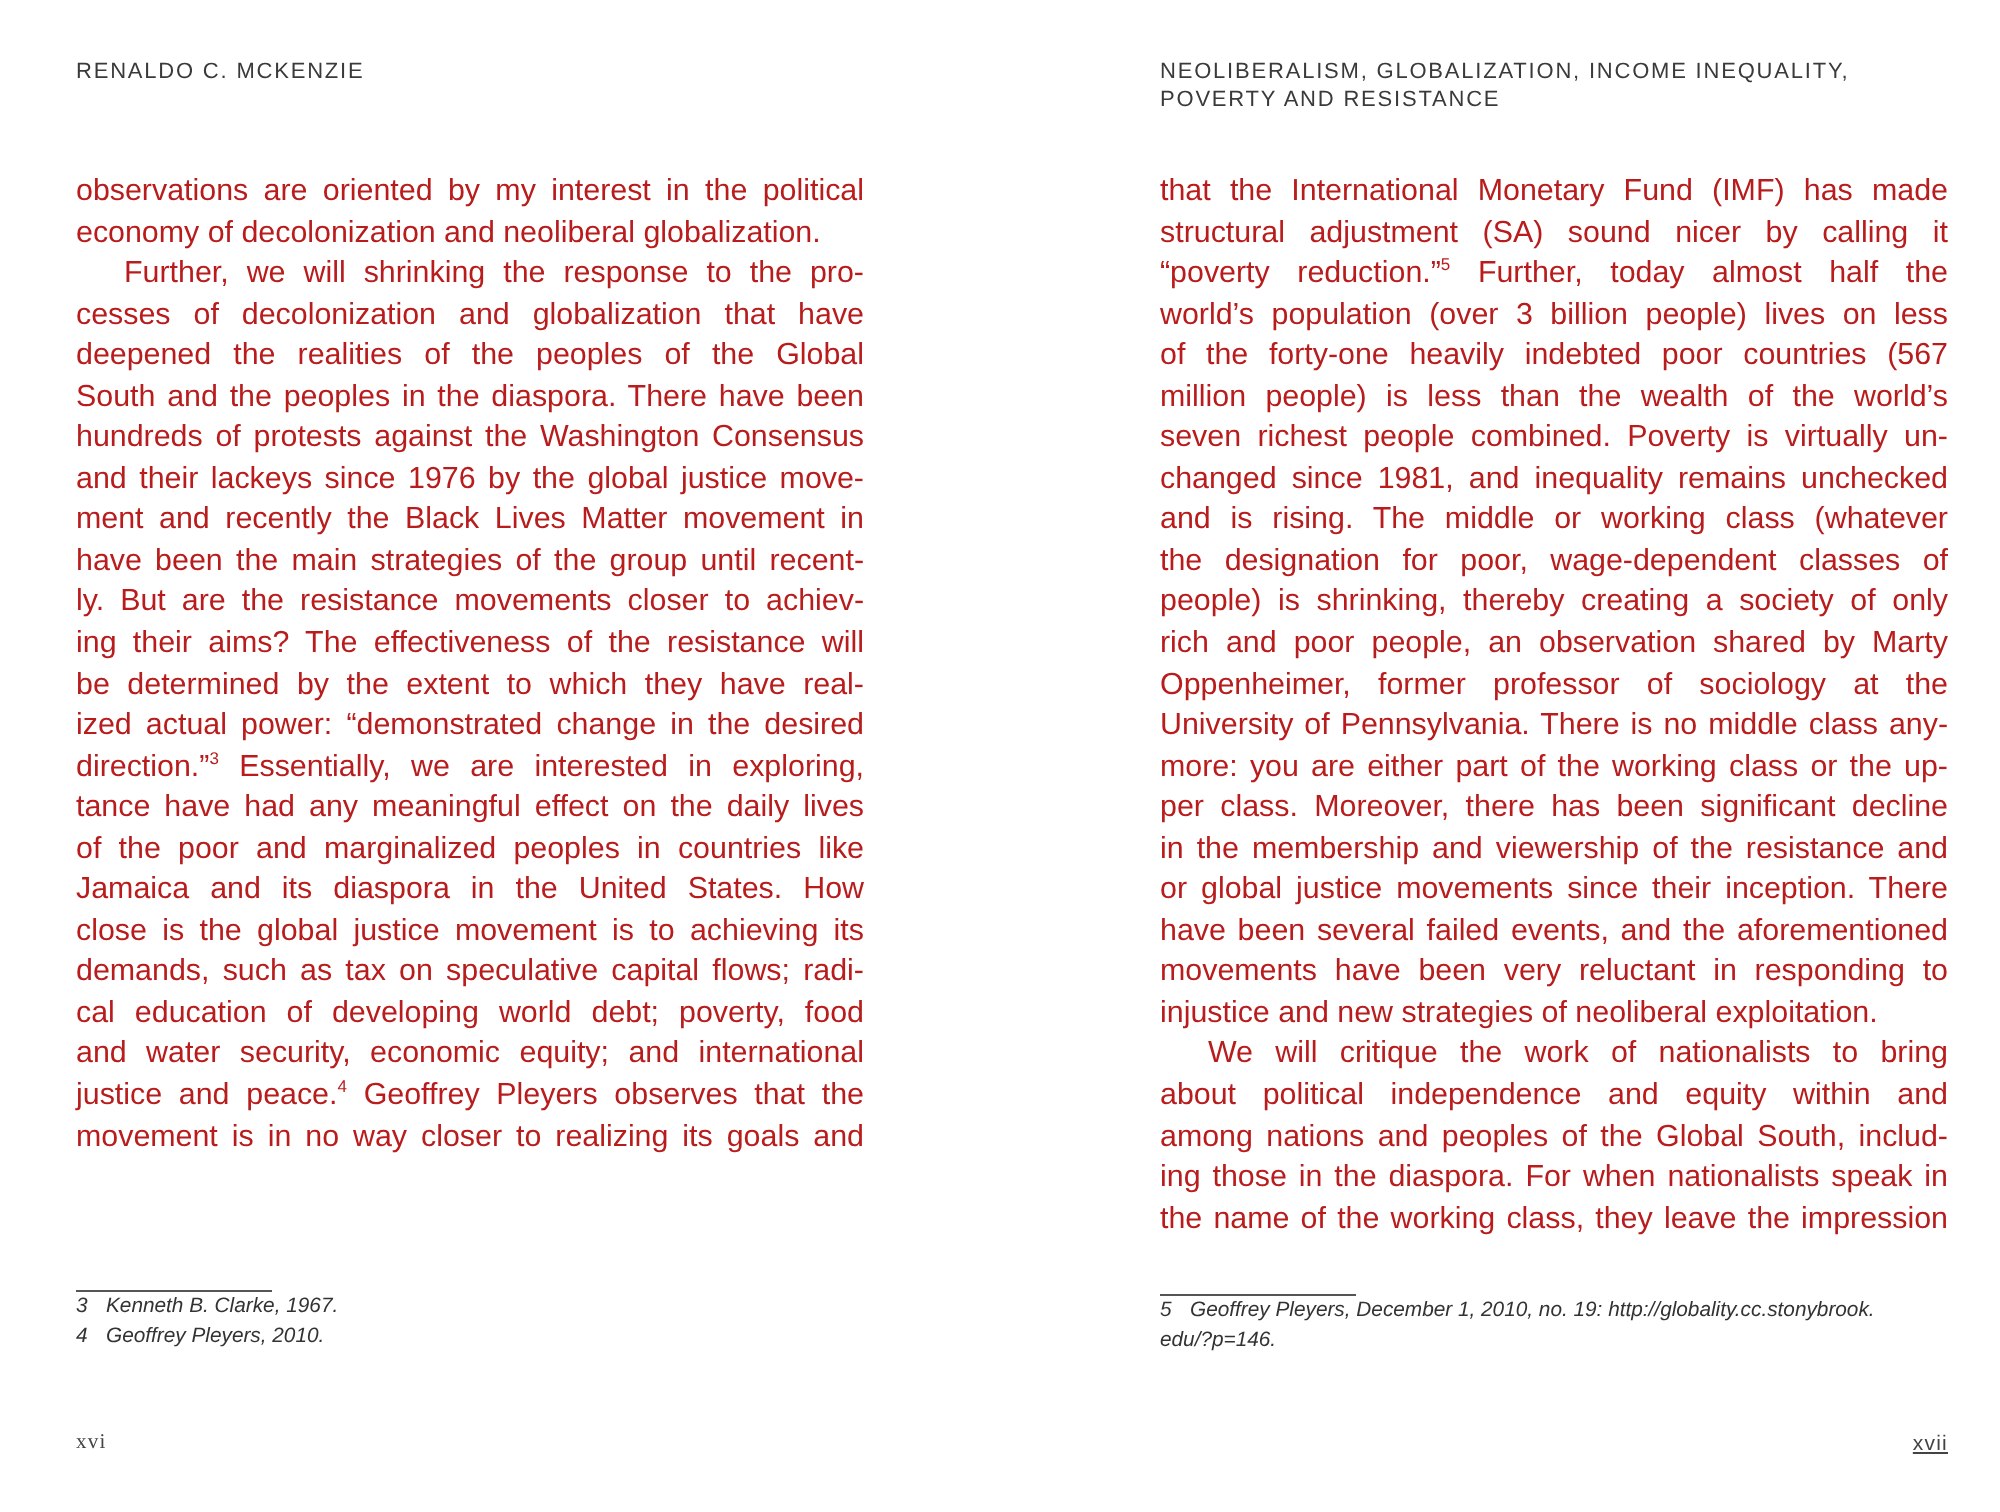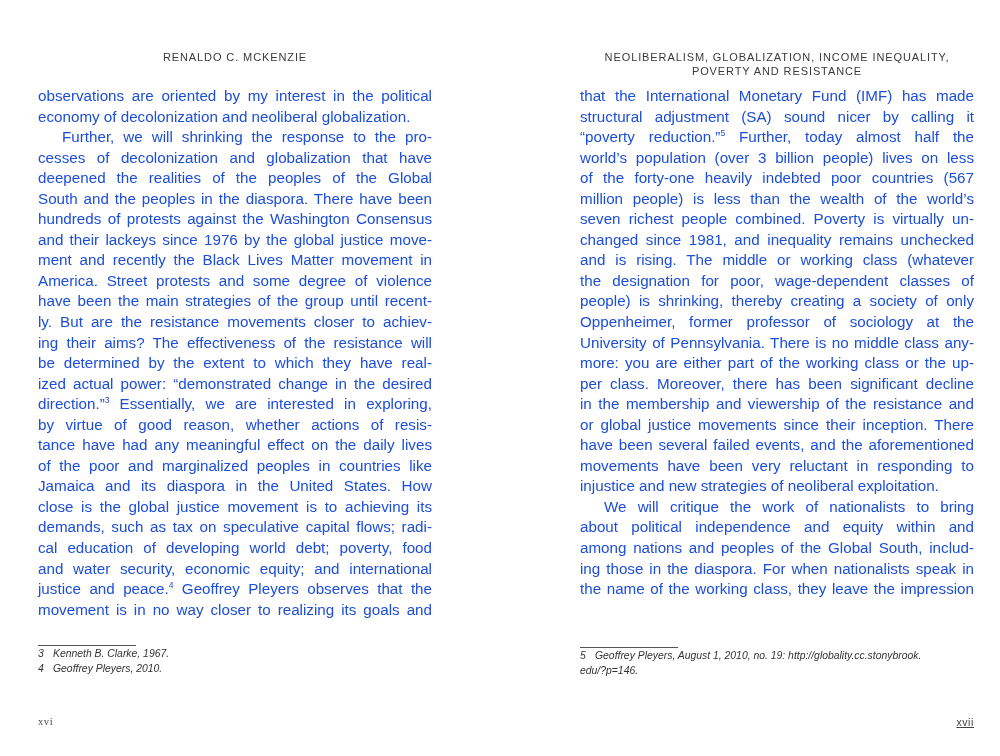--- a/index.html
+++ b/index.html
@@ -4,28 +4,28 @@
 <style>
   html, body { margin: 0; padding: 0; }
   body {
     width: 1000px; height: 756px; background: #ffffff; position: relative; overflow: hidden;
     font-family: "Liberation Sans", "DejaVu Sans", sans-serif; color: #2f2f2f;
   }
   .page { position: absolute; top: 0; height: 756px; }
   .page.left { left: 0; width: 500px; }
   .page.right { left: 500px; width: 500px; }
   .running-head {
-    position: absolute; text-align: center; font-size: 11px; letter-spacing: 0.9px;
-    color: #3a3a3a; line-height: 14px; text-transform: uppercase; margin-top: 21px;
+    position: absolute; text-align: left; font-size: 11px; letter-spacing: 0.9px;
+    color: #3a3a3a; line-height: 14px; text-transform: uppercase;
   }
   .left .running-head { left: 38px; width: 394px; top: 29px; }
   .right .running-head { left: 80px; width: 394px; top: 29px; }
   .body-text {
     position: absolute; top: 86px; width: 394px;
-    font-size: 15.2px; line-height: 20.55px; color: #1d4ed8;
+    font-size: 15.2px; line-height: 20.55px; color: #b91c1c;
   }
   .left .body-text { left: 38px; }
   .right .body-text { left: 80px; }
   .line {
     display: block; white-space: nowrap; text-align: justify; text-align-last: justify;
     height: 20.55px; overflow: visible;
   }
   .line.last { text-align-last: left; }
   .line.indent { padding-left: 24px; }
   sup.fn { font-size: 8.5px; vertical-align: 6px; line-height: 0; }
@@ -48,28 +48,26 @@
   <div class="body-text" id="left-body">
       <span class="line">observations are oriented by my interest in the political</span>
       <span class="line last">economy of decolonization and neoliberal globalization.</span>
       <span class="line indent">Further, we will shrinking the response to the pro-</span>
       <span class="line">cesses of decolonization and globalization that have</span>
       <span class="line">deepened the realities of the peoples of the Global</span>
       <span class="line">South and the peoples in the diaspora. There have been</span>
       <span class="line">hundreds of protests against the Washington Consensus</span>
       <span class="line">and their lackeys since 1976 by the global justice move-</span>
       <span class="line">ment and recently the Black Lives Matter movement in</span>
-      <span class="line">America. Street protests and some degree of violence</span>
       <span class="line">have been the main strategies of the group until recent-</span>
       <span class="line">ly. But are the resistance movements closer to achiev-</span>
       <span class="line">ing their aims? The effectiveness of the resistance will</span>
       <span class="line">be determined by the extent to which they have real-</span>
       <span class="line">ized actual power: “demonstrated change in the desired</span>
       <span class="line">direction.”<sup class="fn">3</sup> Essentially, we are interested in exploring,</span>
-      <span class="line">by virtue of good reason, whether actions of resis-</span>
       <span class="line">tance have had any meaningful effect on the daily lives</span>
       <span class="line">of the poor and marginalized peoples in countries like</span>
       <span class="line">Jamaica and its diaspora in the United States. How</span>
       <span class="line">close is the global justice movement is to achieving its</span>
       <span class="line">demands, such as tax on speculative capital flows; radi-</span>
       <span class="line">cal education of developing world debt; poverty, food</span>
       <span class="line">and water security, economic equity; and international</span>
       <span class="line">justice and peace.<sup class="fn">4</sup> Geoffrey Pleyers observes that the</span>
       <span class="line">movement is in no way closer to realizing its goals and</span>
     </div>
@@ -91,34 +89,35 @@
       <span class="line">structural adjustment (SA) sound nicer by calling it</span>
       <span class="line">“poverty reduction.”<sup class="fn">5</sup> Further, today almost half the</span>
       <span class="line">world’s population (over 3 billion people) lives on less</span>
       <span class="line">of the forty-one heavily indebted poor countries (567</span>
       <span class="line">million people) is less than the wealth of the world’s</span>
       <span class="line">seven richest people combined. Poverty is virtually un-</span>
       <span class="line">changed since 1981, and inequality remains unchecked</span>
       <span class="line">and is rising. The middle or working class (whatever</span>
       <span class="line">the designation for poor, wage-dependent classes of</span>
       <span class="line">people) is shrinking, thereby creating a society of only</span>
+      <span class="line">rich and poor people, an observation shared by Marty</span>
       <span class="line">Oppenheimer, former professor of sociology at the</span>
       <span class="line">University of Pennsylvania. There is no middle class any-</span>
       <span class="line">more: you are either part of the working class or the up-</span>
       <span class="line">per class. Moreover, there has been significant decline</span>
       <span class="line">in the membership and viewership of the resistance and</span>
       <span class="line">or global justice movements since their inception. There</span>
       <span class="line">have been several failed events, and the aforementioned</span>
       <span class="line">movements have been very reluctant in responding to</span>
       <span class="line last">injustice and new strategies of neoliberal exploitation.</span>
       <span class="line indent">We will critique the work of nationalists to bring</span>
       <span class="line">about political independence and equity within and</span>
       <span class="line">among nations and peoples of the Global South, includ-</span>
       <span class="line">ing those in the diaspora. For when nationalists speak in</span>
       <span class="line">the name of the working class, they leave the impression</span>
     </div>
   <div class="fn-rule"></div>
   <div class="footnotes" id="right-fn">
-      <div><span class="fn-num">5</span><span>Geoffrey Pleyers, August 1, 2010, no. 19: http://globality.cc.stonybrook.</span></div>
+      <div><span class="fn-num">5</span><span>Geoffrey Pleyers, December 1, 2010, no. 19: http://globality.cc.stonybrook.</span></div>
       <div>edu/?p=146.</div>
     </div>
   <div class="folio">xvii</div>
 </div>
 
 </body></html>

